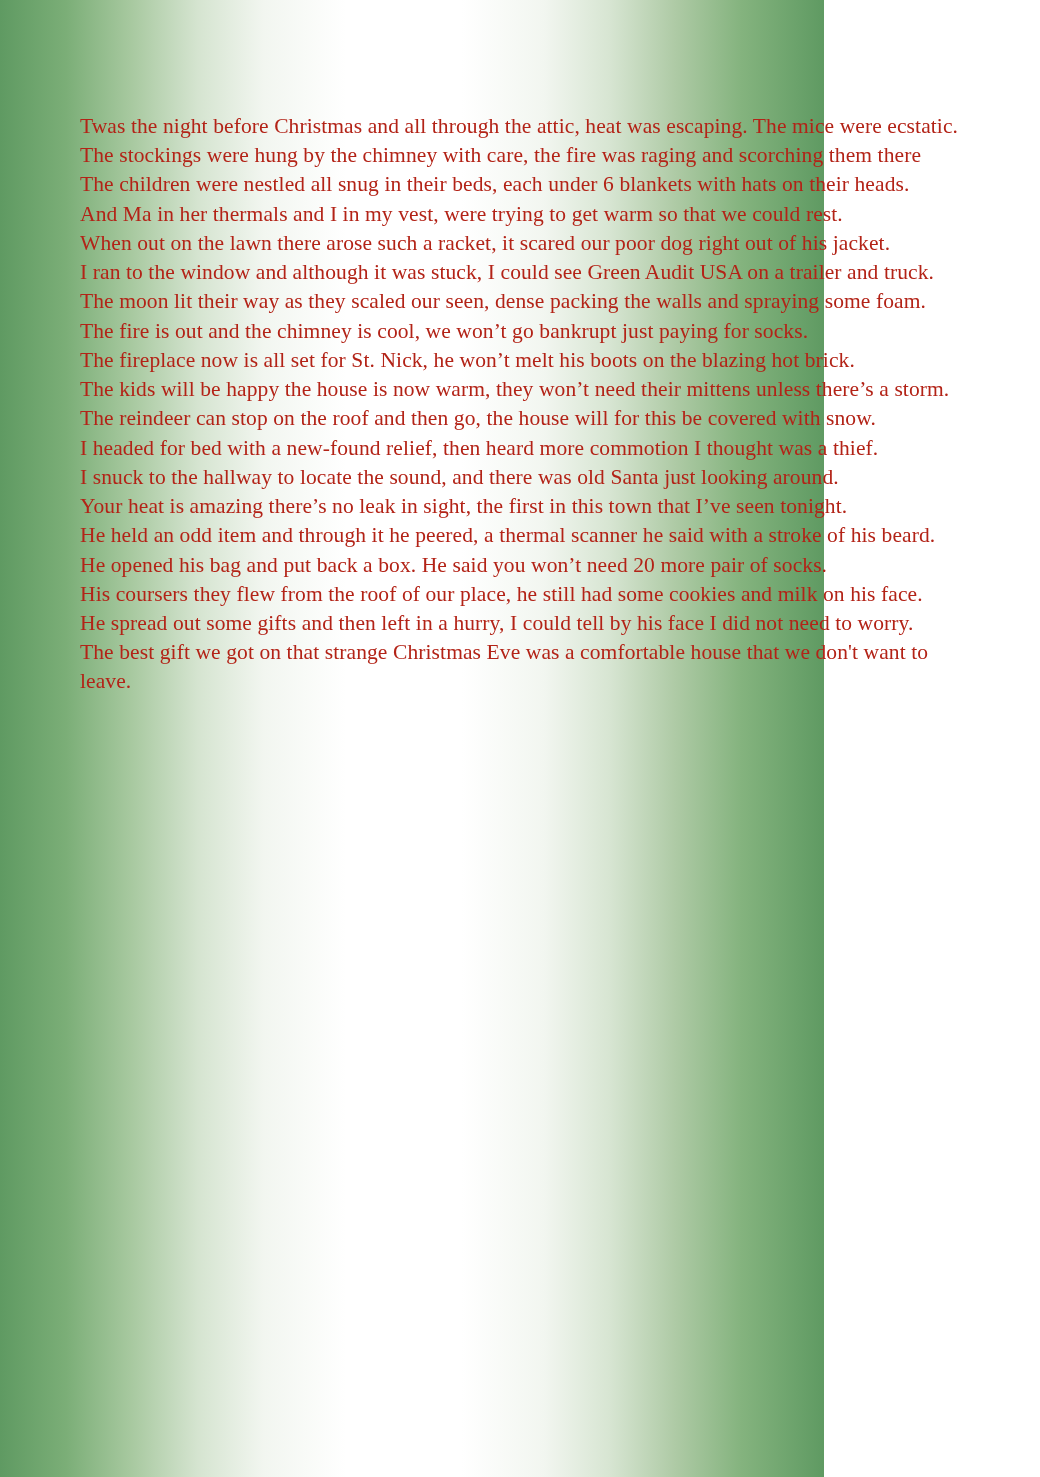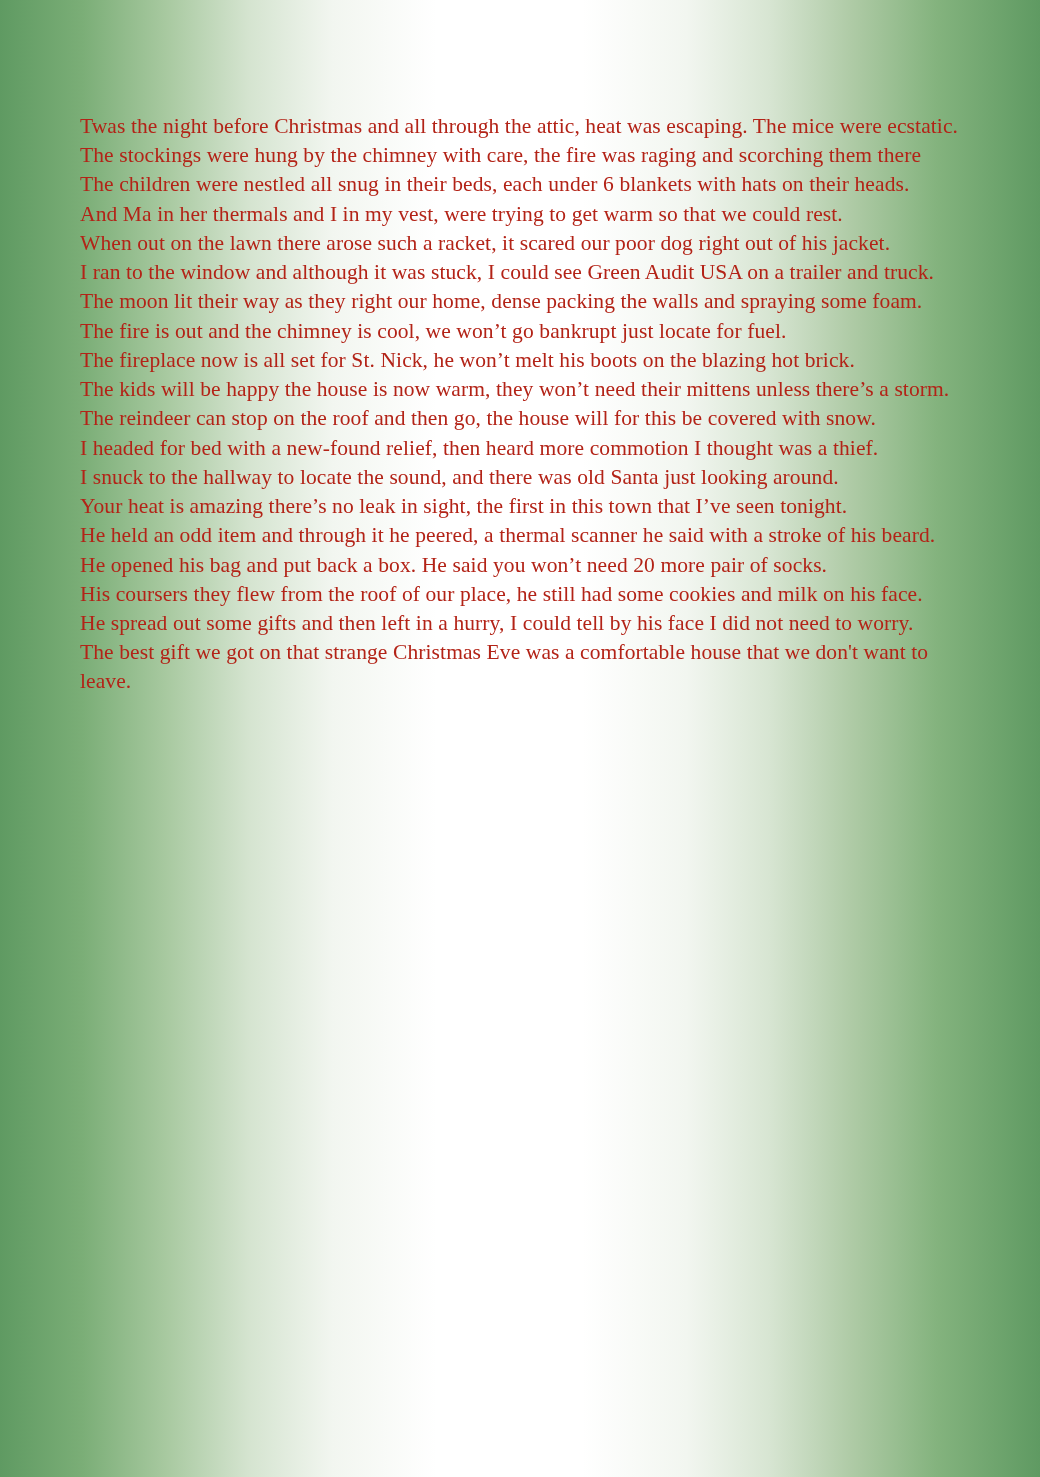--- a/index.html
+++ b/index.html
@@ -7,21 +7,21 @@
     padding: 0;
   }
   body {
     width: 1040px;
     height: 1477px;
     overflow: hidden;
     font-family: "Liberation Serif", serif;
   }
   #page {
     position: relative;
-    width: 1040px;
+    width: 824px;
     height: 1477px;
     box-sizing: border-box;
     background:
       linear-gradient(to right,
         #5f9a62 0%,
         #7bae77 8%,
         #a8c9a0 16%,
         #d5e4d0 24%,
         #f2f6f0 32%,
         #ffffff 42%,
@@ -51,22 +51,22 @@
 <body>
 
 <div id="page">
   <div id="poem">
     <p class="line">Twas the night before Christmas and all through the attic, heat was escaping. The mice were ecstatic.</p>
     <p class="line">The stockings were hung by the chimney with care, the fire was raging and scorching them there</p>
     <p class="line">The children were nestled all snug in their beds, each under 6 blankets with hats on their heads.</p>
     <p class="line">And Ma in her thermals and I in my vest, were trying to get warm so that we could rest.</p>
     <p class="line">When out on the lawn there arose such a racket, it scared our poor dog right out of his jacket.</p>
     <p class="line">I ran to the window and although it was stuck, I could see Green Audit USA on a trailer and truck.</p>
-    <p class="line">The moon lit their way as they right our home, dense packing the walls and spraying some foam.</p>
-    <p class="line">The fire is out and the chimney is cool, we won’t go bankrupt just locate for fuel.</p>
+    <p class="line">The moon lit their way as they scaled our seen, dense packing the walls and spraying some foam.</p>
+    <p class="line">The fire is out and the chimney is cool, we won’t go bankrupt just paying for socks.</p>
     <p class="line">The fireplace now is all set for St. Nick, he won’t melt his boots on the blazing hot brick.</p>
     <p class="line">The kids will be happy the house is now warm, they won’t need their mittens unless there’s a storm.</p>
     <p class="line">The reindeer can stop on the roof and then go, the house will for this be covered with snow.</p>
     <p class="line">I headed for bed with a new-found relief, then heard more commotion I thought was a thief.</p>
     <p class="line">I snuck to the hallway to locate the sound, and there was old Santa just looking around.</p>
     <p class="line">Your heat is amazing there’s no leak in sight, the first in this town that I’ve seen tonight.</p>
     <p class="line">He held an odd item and through it he peered, a thermal scanner he said with a stroke of his beard.</p>
     <p class="line">He opened his bag and put back a box. He said you won’t need 20 more pair of socks.</p>
     <p class="line">His coursers they flew from the roof of our place, he still had some cookies and milk on his face.</p>
     <p class="line">He spread out some gifts and then left in a hurry, I could tell by his face I did not need to worry.</p>

